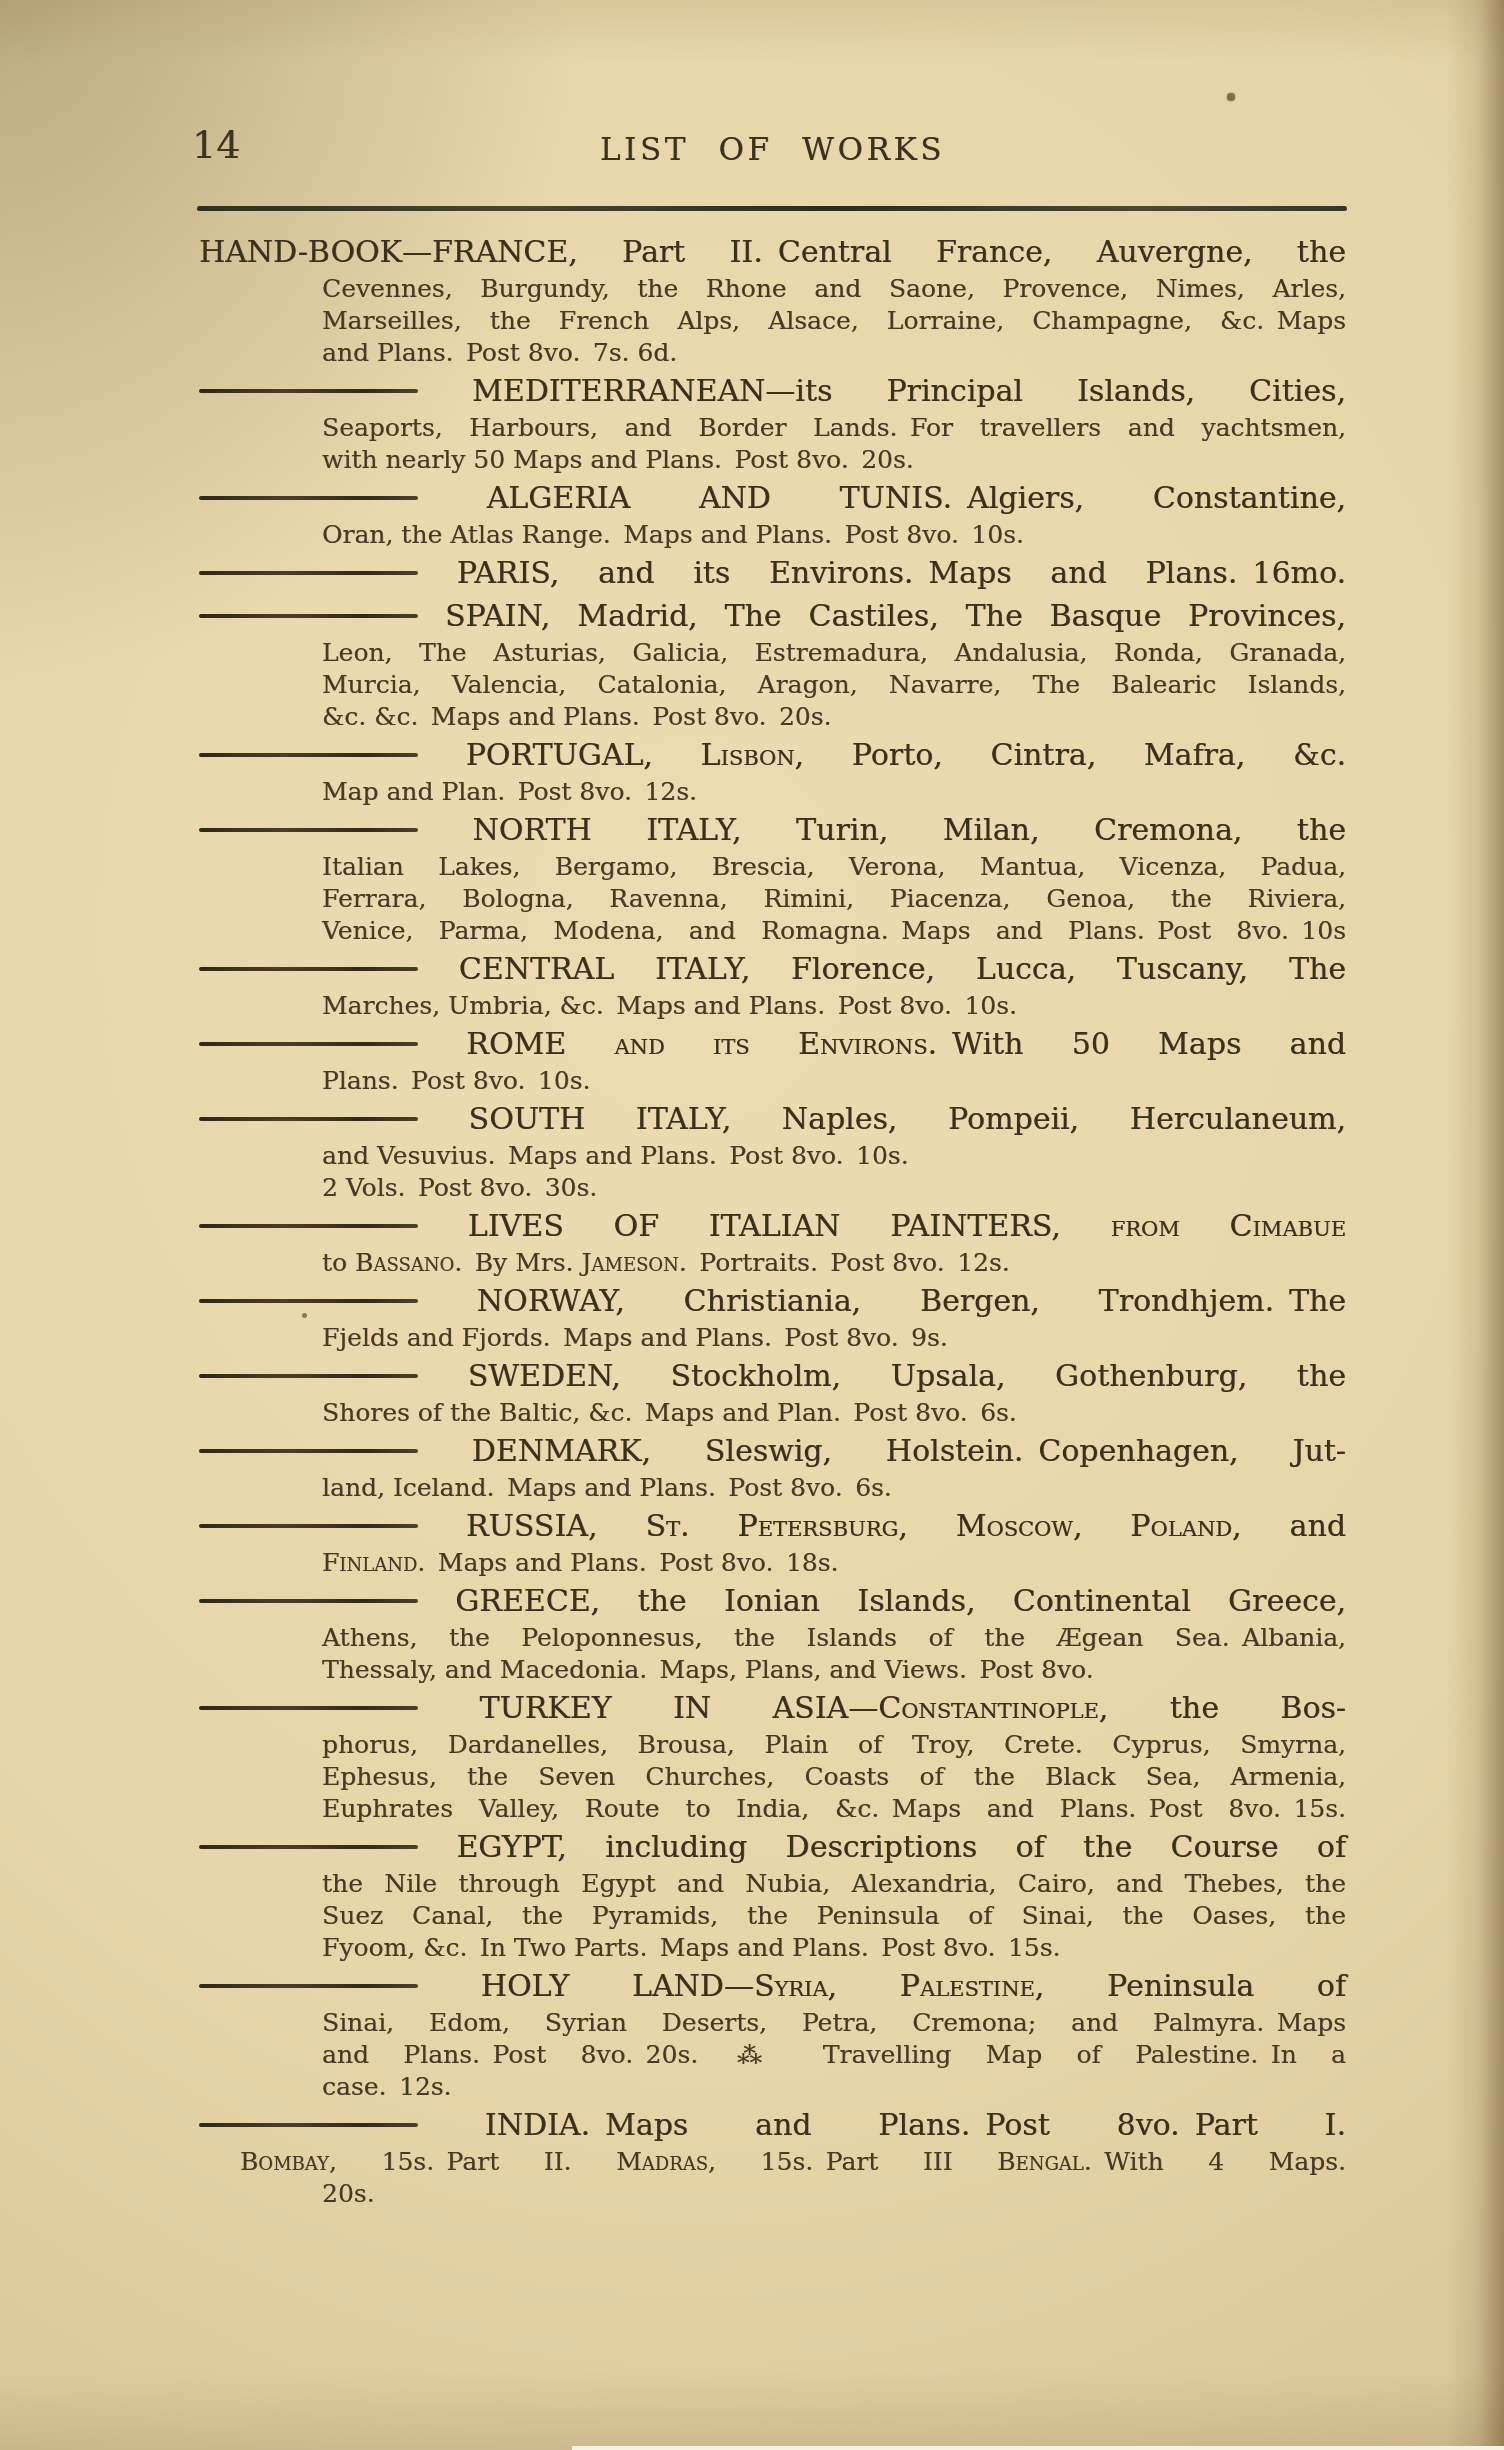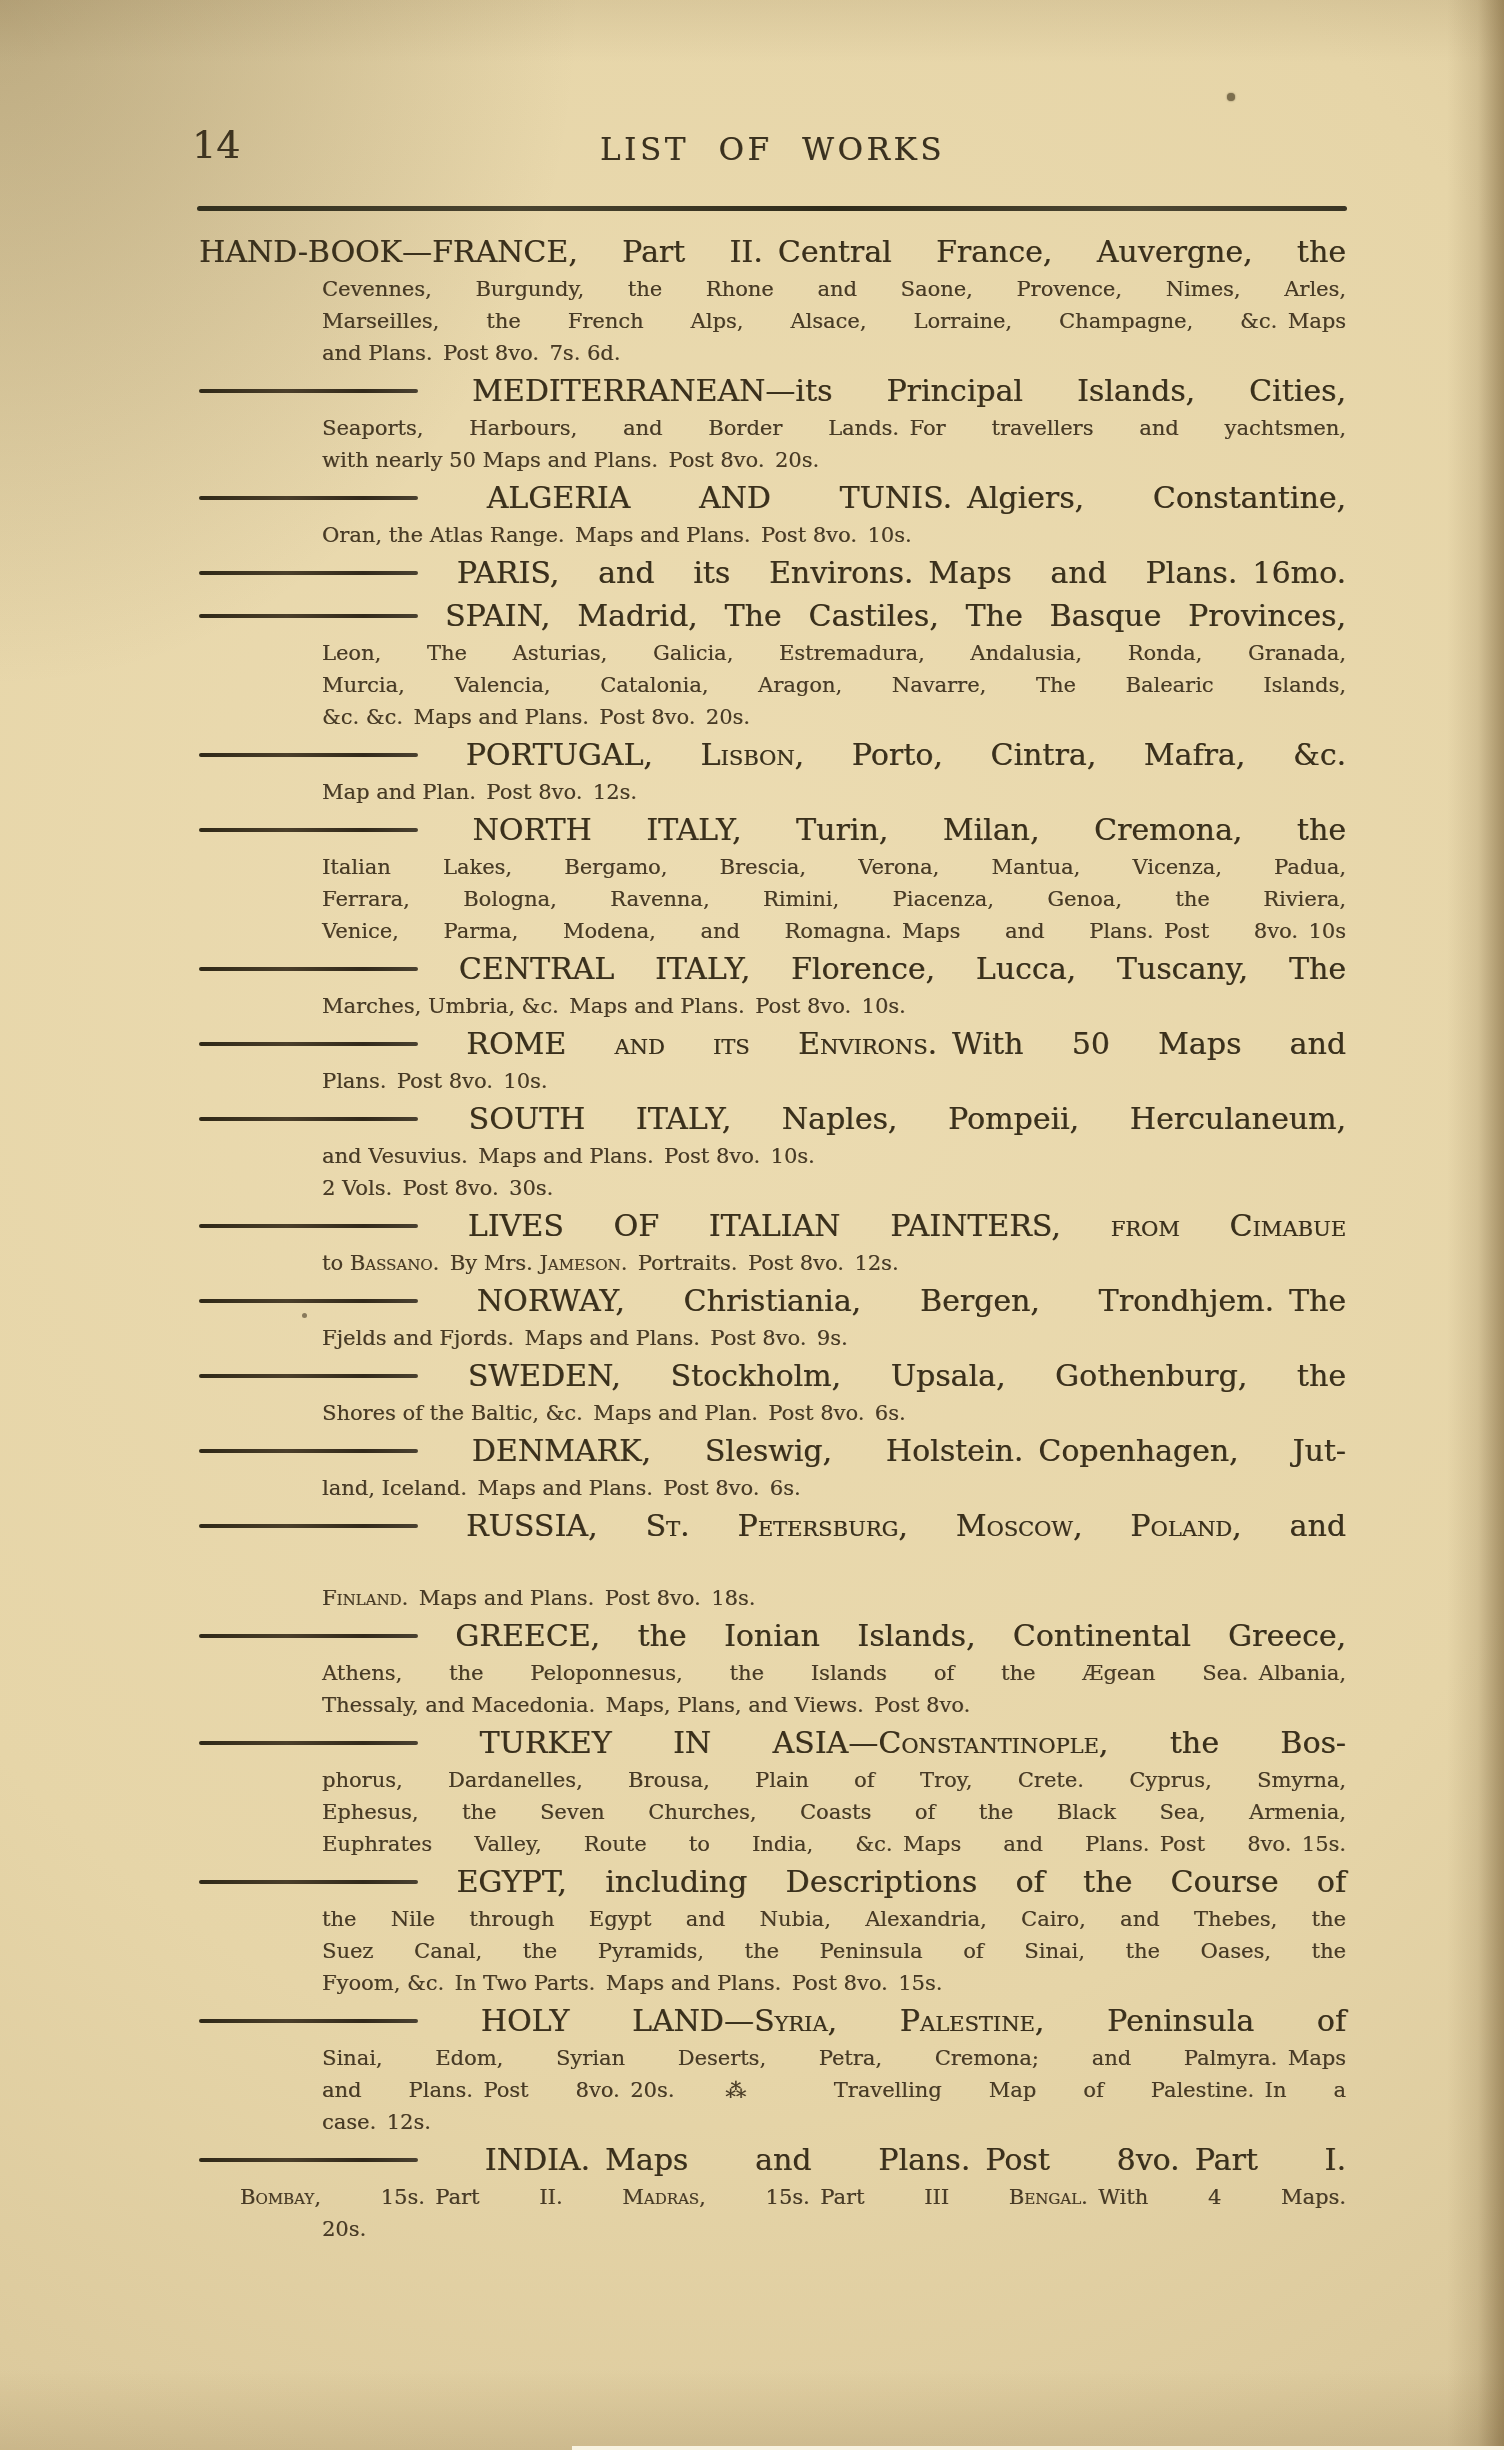--- a/index.html
+++ b/index.html
@@ -33,21 +33,21 @@
   }
   .content{
     position:absolute;left:199px;top:230px;width:1147px;
   }
   .line{position:relative;}
   .line.title{
     font-size:30px;line-height:43px;color:#3a301c;
     text-shadow:0.5px 0 0 rgba(58,48,28,0.6);
   }
   .line.body{
-    font-size:21px;line-height:32px;color:#473a25;
+    font-size:25px;line-height:32px;color:#473a25;
     text-shadow:0.4px 0 0 rgba(71,58,37,0.5);
   }
   .just{text-align:justify;text-align-last:justify;}
   .ragged{text-align:left;}
   .sc{font-variant:small-caps;}
   .dash{
     display:inline-block;width:219px;height:4.5px;
     background:linear-gradient(90deg,#2f2817,#4a3e2a 40%,#32291a 75%,#4a4130);
     border-radius:2.7px;vertical-align:8px;
   }
@@ -127,21 +127,21 @@
       <div class="entry">
         <div class="line title just"><span class="dash"></span> <span>SWEDEN, Stockholm, Upsala, Gothenburg, the</span></div>
         <div class="line body ragged" style="padding-left: 123px;"><span>Shores of the Baltic, &amp;c. Maps and Plan. Post 8vo. 6s.</span></div>
       </div>
       <div class="entry">
         <div class="line title just"><span class="dash"></span> <span>DENMARK, Sleswig, Holstein. Copenhagen, Jut-</span></div>
         <div class="line body ragged" style="padding-left: 123px;"><span>land, Iceland. Maps and Plans. Post 8vo. 6s.</span></div>
       </div>
       <div class="entry">
         <div class="line title just"><span class="dash"></span> <span>RUSSIA, </span><span class="sc">St. Petersburg, Moscow, Poland,</span><span> and</span></div>
-        <div class="line body ragged" style="padding-left: 123px; margin-top: 35px;"><span class="sc">Finland.</span><span> Maps and Plans. Post 8vo. 18s.</span></div>
+        <div class="line body ragged" style="padding-left: 123px;"><span class="sc">Finland.</span><span> Maps and Plans. Post 8vo. 18s.</span></div>
       </div>
       <div class="entry">
         <div class="line title just"><span class="dash"></span> <span>GREECE, the Ionian Islands, Continental Greece,</span></div>
         <div class="line body just" style="padding-left: 123px;"><span>Athens, the Peloponnesus, the Islands of the Ægean Sea. Albania,</span></div>
         <div class="line body ragged" style="padding-left: 123px;"><span>Thessaly, and Macedonia. Maps, Plans, and Views. Post 8vo.</span></div>
       </div>
       <div class="entry">
         <div class="line title just"><span class="dash"></span> <span>TURKEY IN ASIA—</span><span class="sc">Constantinople,</span><span> the Bos-</span></div>
         <div class="line body just" style="padding-left: 123px;"><span>phorus, Dardanelles, Brousa, Plain of Troy, Crete. Cyprus, Smyrna,</span></div>
         <div class="line body just" style="padding-left: 123px;"><span>Ephesus, the Seven Churches, Coasts of the Black Sea, Armenia,</span></div>

